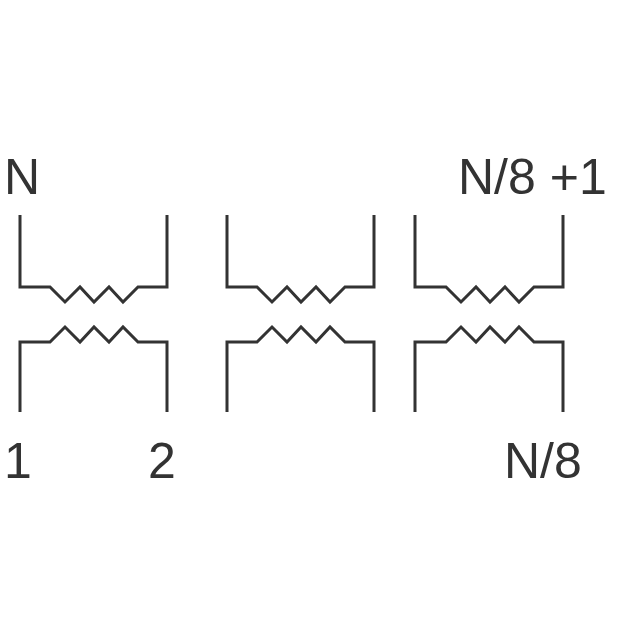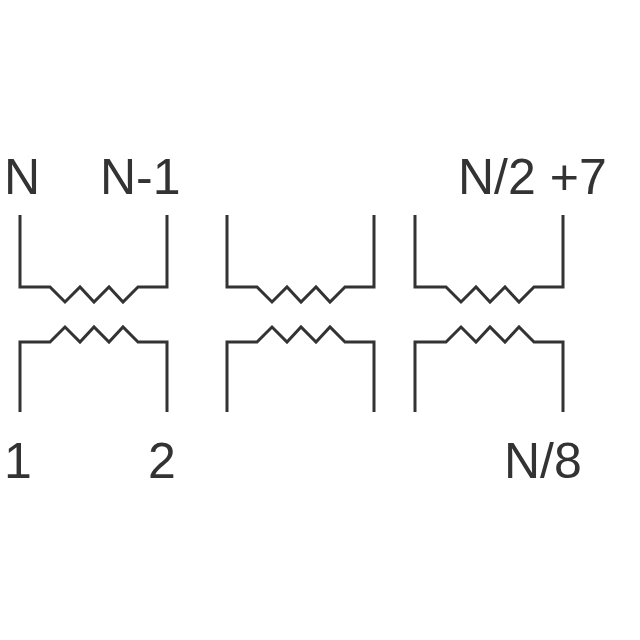--- a/index.html
+++ b/index.html
@@ -32,19 +32,18 @@
       </g>
 
       <g>
         <polyline points="415,215 415,287 446,287 461,302 476,287 490,302 505,287 519,302 534,287 563,287 563,215"></polyline>
         <polyline points="415,412 415,342 446,342 461,327 476,342 490,327 505,342 519,327 534,342 563,342 563,412"></polyline>
       </g>
     </g>
   </svg>
 
   <div class="label" style="left:4px; top:152px;">N</div>
-  <div class="label" style="left:100px; top:152px;">N-1</div>
-  <div class="label" style="left:458px; top:152px;">N/2 +7</div>
+  <div class="label" style="left:458px; top:152px;">N/8 +1</div>
 
   <div class="label" style="left:4px; top:436px;">1</div>
   <div class="label" style="left:148px; top:436px;">2</div>
   <div class="label" style="left:504px; top:436px;">N/8</div>
 </div>
 
 </body></html>

